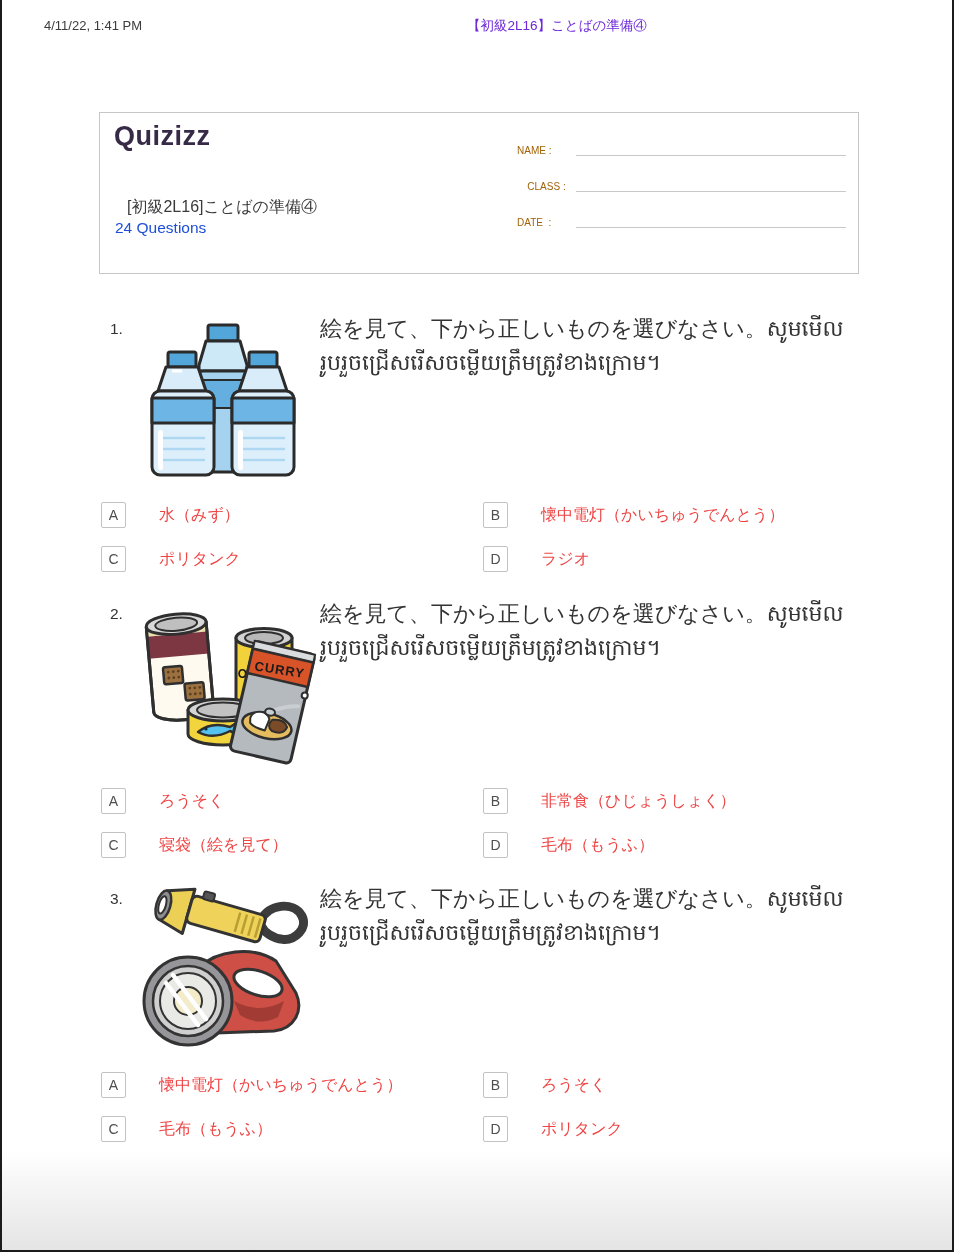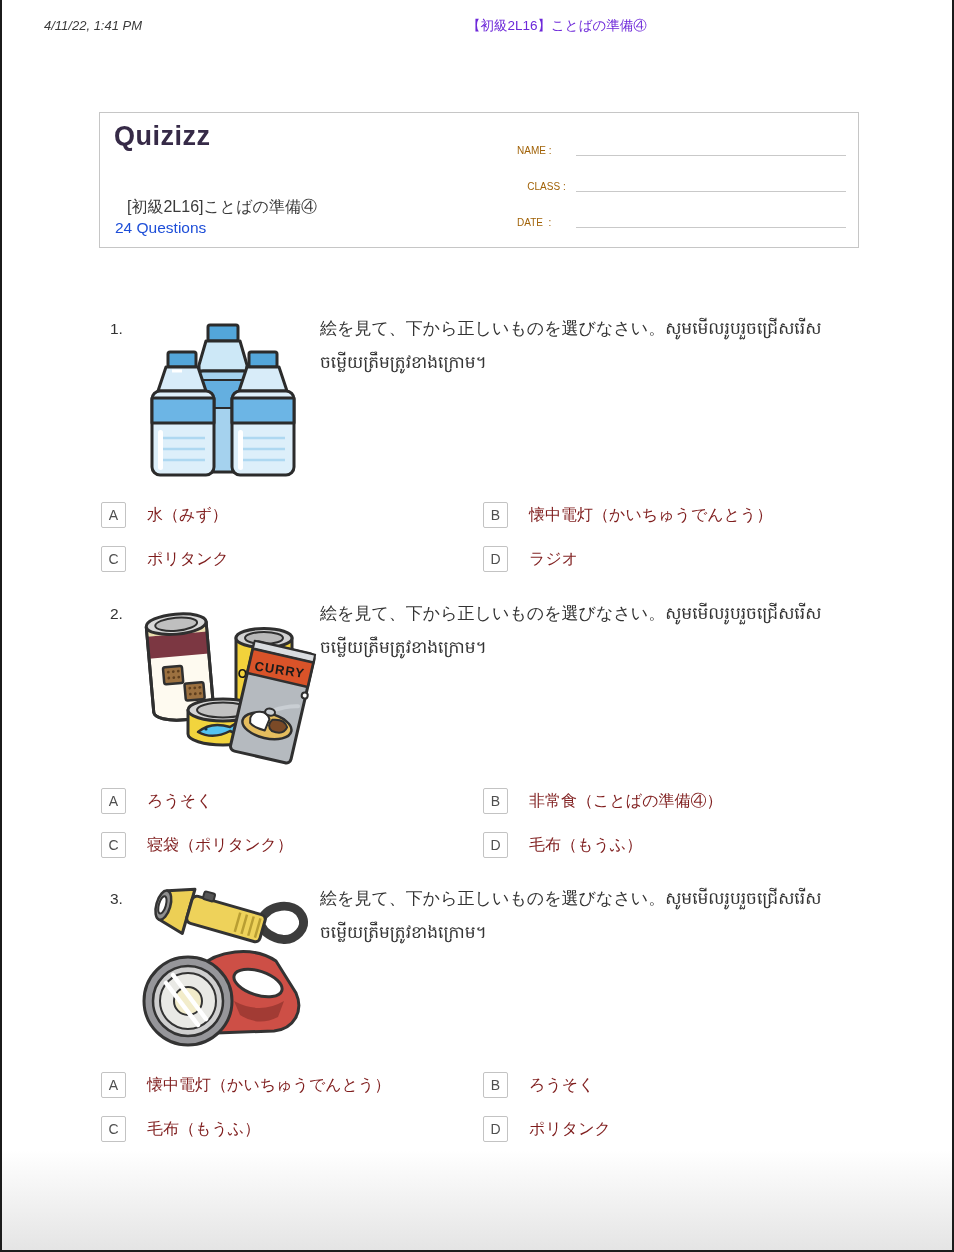--- a/index.html
+++ b/index.html
@@ -3,34 +3,34 @@
 <meta charset="utf-8">
 <style>
   html,body{margin:0;padding:0;background:#fff;}
   .page{
     position:relative;width:954px;height:1252px;background:#fff;
     box-sizing:border-box;overflow:hidden;
     border-left:2px solid #1b1b1b;border-right:2px solid #1b1b1b;border-bottom:2px solid #1b1b1b;
     font-family:"Liberation Sans",sans-serif;color:#333;
   }
   .abs{position:absolute;}
-  .print-ts{left:42px;top:18px;font-size:13px;color:#3b3b3b;font-style:italic;}
+  .print-ts{left:42px;top:18px;font-size:13px;color:#3b3b3b;}
   .print-title{left:465px;top:17px;font-size:13.5px;color:#6d28d9;}
-  .hdr-box{left:97px;top:112px;width:760px;height:136px;border:1px solid #c6c6c6;box-sizing:border-box;}
+  .hdr-box{left:97px;top:112px;width:760px;height:162px;border:1px solid #c6c6c6;box-sizing:border-box;}
   .logo{left:14px;top:8px;font-size:27px;font-weight:800;color:#362a47;letter-spacing:.5px;}
   .quiz-title{left:15px;top:84px;font-size:16px;color:#3a3a3a;margin-left:12px;}
   .quiz-count{left:15px;top:106px;font-size:15.5px;color:#1d4ed8;}
   .field-row{position:absolute;left:417px;display:flex;align-items:flex-end;}
   .field-label{font-size:10px;color:#a16207;white-space:pre;width:59px;}
   .field-line{width:270px;border-bottom:1.5px solid #c9c9c9;height:20px;}
   .q-num{font-size:15.5px;color:#333;}
-  .q-prompt{width:528px;font-size:17px;line-height:34px;color:#333;}
+  .q-prompt{width:528px;font-size:22px;line-height:34px;color:#333;}
   .opt{display:flex;align-items:center;gap:21px;}
   .opt-badge{width:25px;height:26px;border:1px solid #c3c3c3;border-radius:2px;display:flex;align-items:center;justify-content:center;font-size:14px;color:#4f4f4f;box-sizing:border-box;background:#fff;}
-  .opt-text{font-size:16px;color:#7f1d1d;}
+  .opt-text{font-size:16px;color:#ef4444;margin-left:12px;}
   .col1{left:99px;} .col2{left:481px;}
   .fade{left:0;right:0;bottom:0;height:100px;background:linear-gradient(180deg,rgba(90,90,90,0) 0%,rgba(90,90,90,0.16) 100%);pointer-events:none;}
   section{position:absolute;inset:0;pointer-events:none;}
   svg{display:block;}
   svg text{font-family:"Liberation Sans",sans-serif;}
 </style>
 </head>
 <body>
 
 <div class="page">
@@ -173,25 +173,25 @@
     </div>
 
     <div class="abs q-prompt" style="left:318px;top:597px;">絵を見て、下から正しいものを選びなさい。សូមមើលរូបរួចជ្រើសរើសចម្លើយត្រឹមត្រូវខាងក្រោម។</div>
 
     <div class="abs opt col1" style="top:788px;">
       <span class="opt-badge">A</span>
       <span class="opt-text">ろうそく</span>
     </div>
     <div class="abs opt col2" style="top:788px;">
       <span class="opt-badge">B</span>
-      <span class="opt-text">非常食（ことばの準備④）</span>
+      <span class="opt-text">非常食（ひじょうしょく）</span>
     </div>
     <div class="abs opt col1" style="top:832px;">
       <span class="opt-badge">C</span>
-      <span class="opt-text">寝袋（ポリタンク）</span>
+      <span class="opt-text">寝袋（絵を見て）</span>
     </div>
     <div class="abs opt col2" style="top:832px;">
       <span class="opt-badge">D</span>
       <span class="opt-text">毛布（もうふ）</span>
     </div>
   </section>
 
   <section>
     <div class="abs q-num" style="left:108px;top:890px;">3.</div>
 

